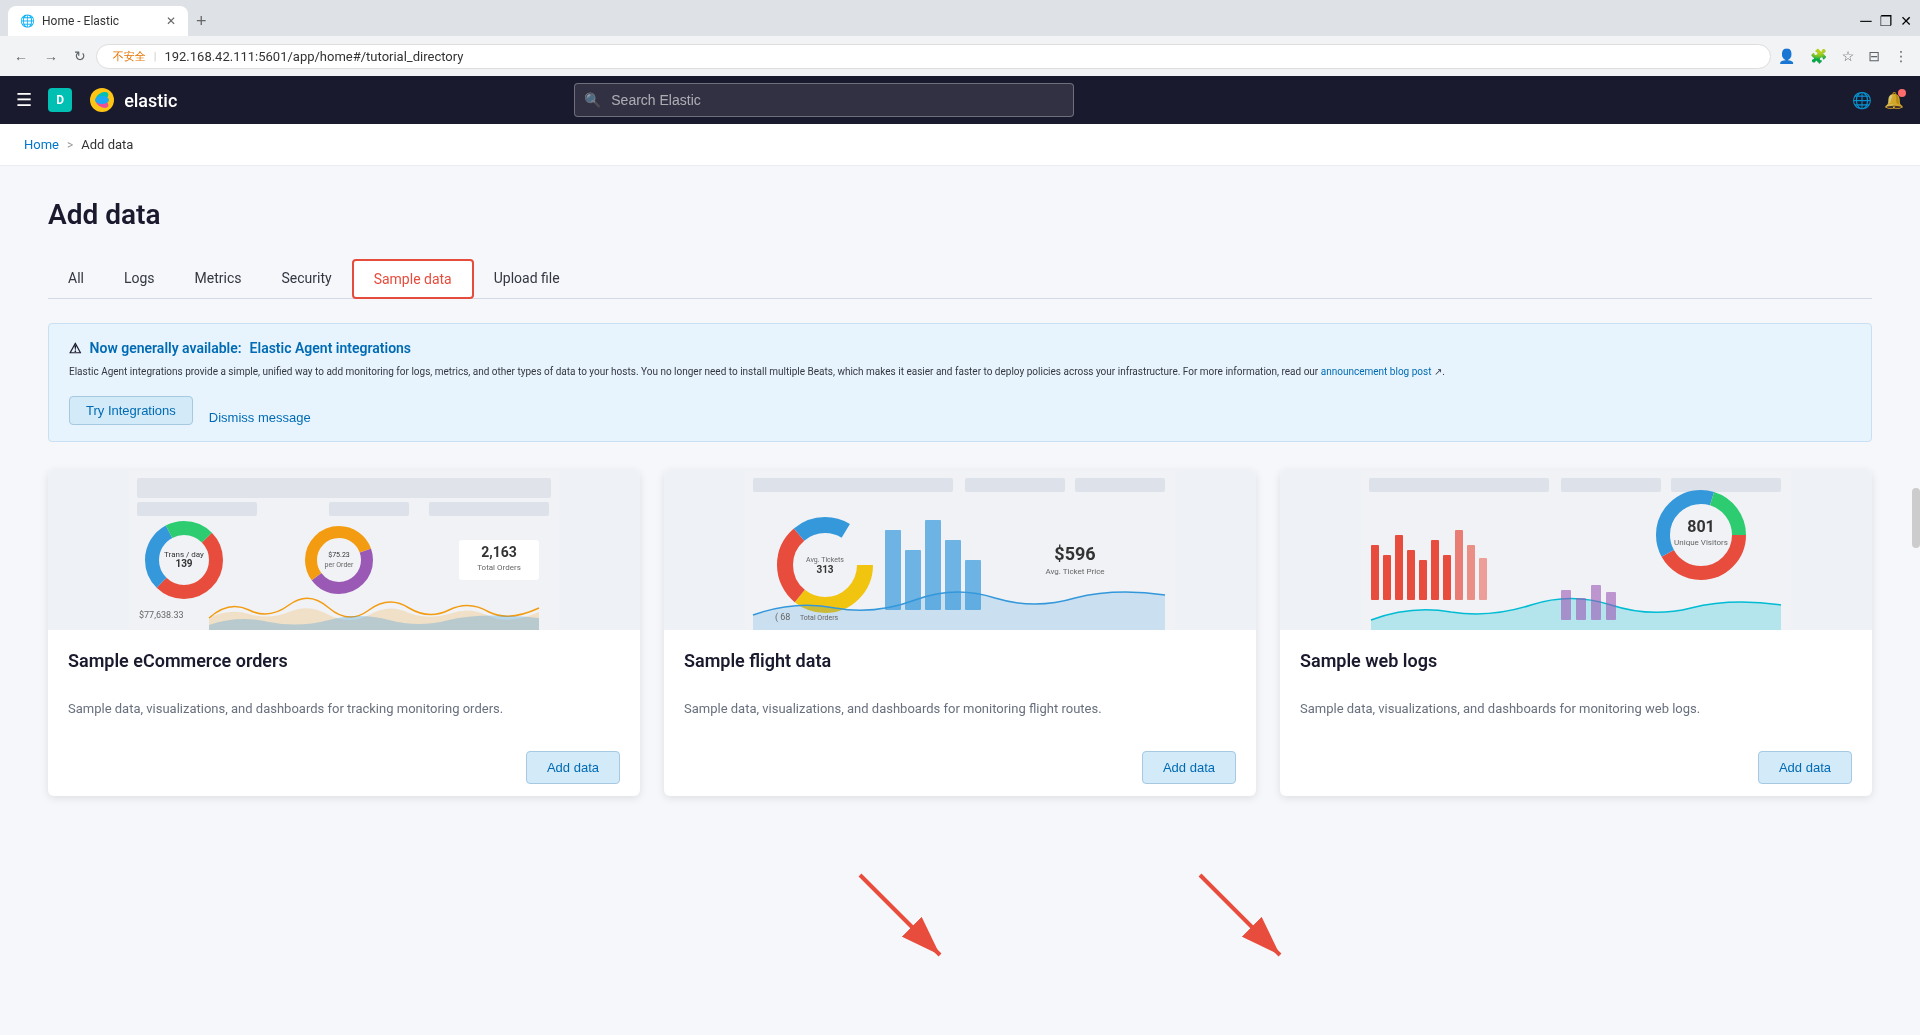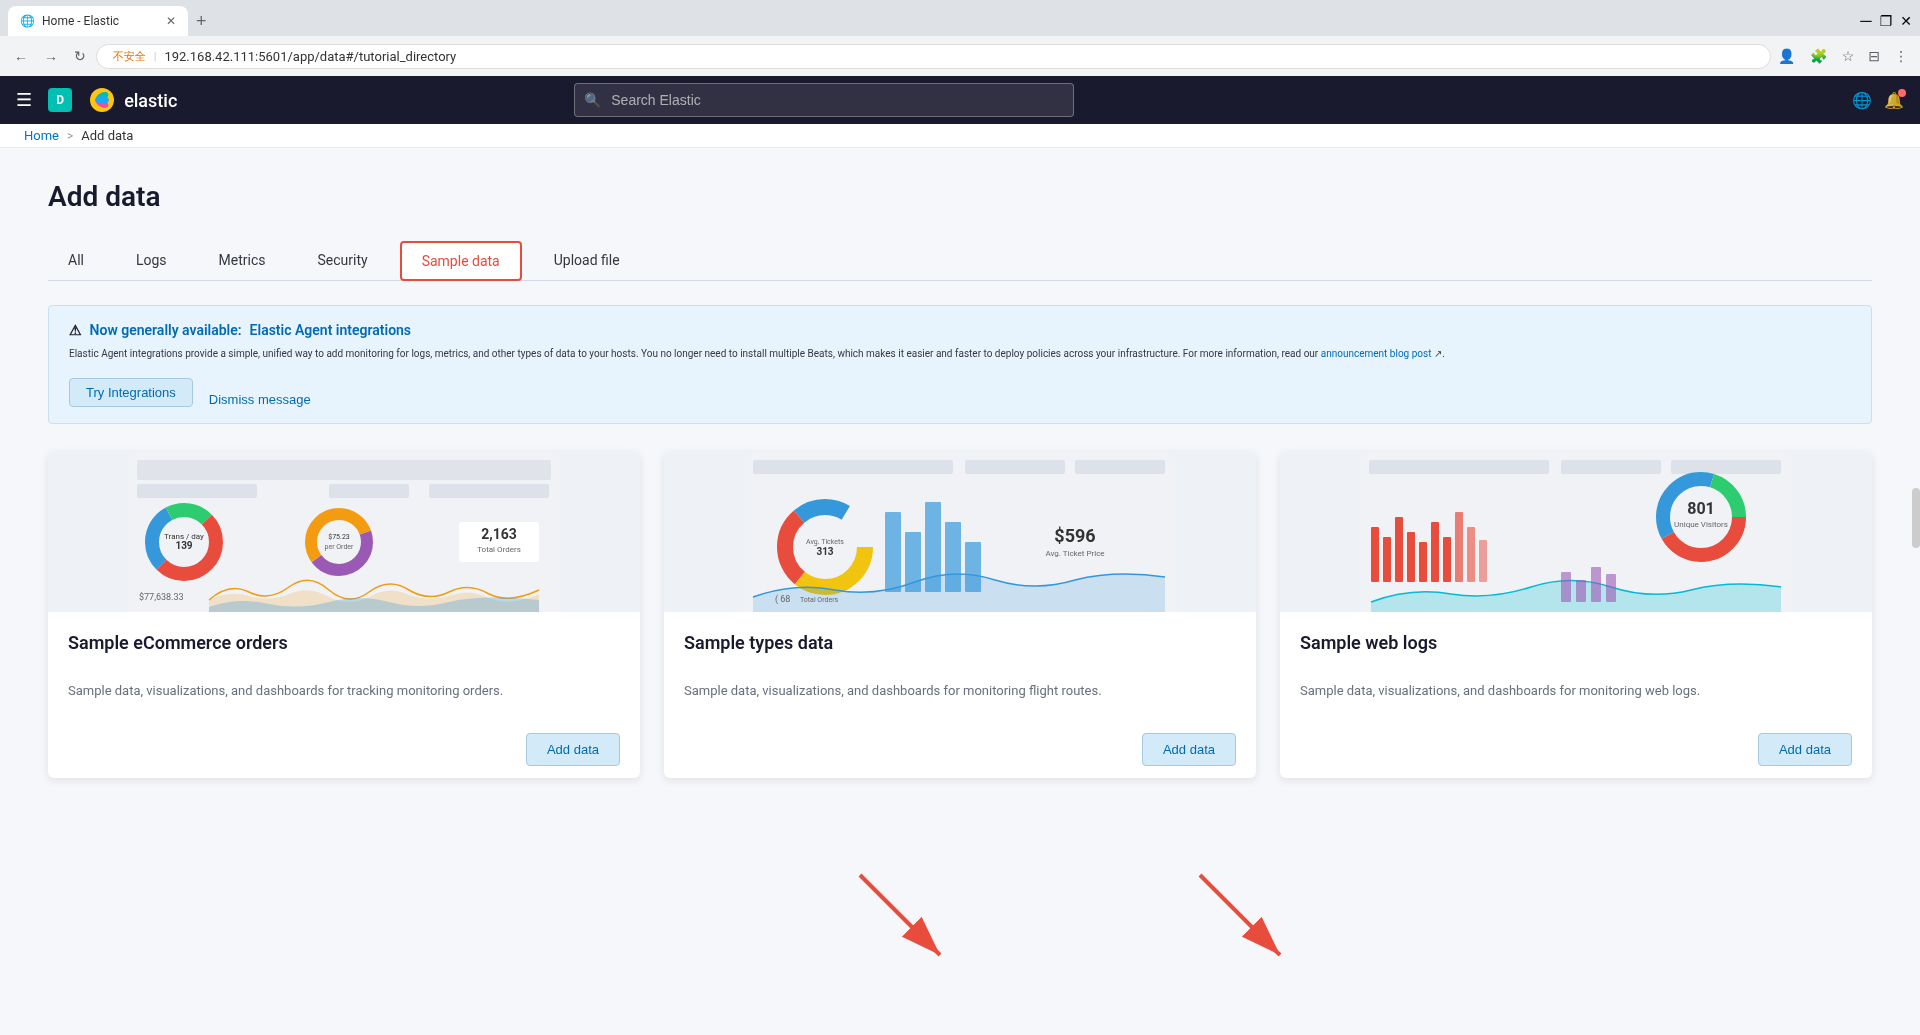--- a/index.html
+++ b/index.html
@@ -29,31 +29,31 @@
     .search-input { width: 100%; background: rgba(255,255,255,0.1); border: 1px solid rgba(255,255,255,0.3); border-radius: 4px; padding: 8px 16px 8px 36px; color: white; font-size: 14px; }
     .search-input::placeholder { color: rgba(255,255,255,0.6); }
     .search-wrapper { position: relative; }
     .search-icon-inner { position: absolute; left: 10px; top: 50%; transform: translateY(-50%); color: rgba(255,255,255,0.6); font-size: 14px; }
     .header-right { display: flex; align-items: center; gap: 12px; margin-left: auto; }
     .header-icon-btn { background: none; border: none; color: rgba(255,255,255,0.8); cursor: pointer; font-size: 16px; }
     .notification-btn { position: relative; }
     .notification-dot { width: 8px; height: 8px; background: #ff6b6b; border-radius: 50%; position: absolute; top: -2px; right: -2px; }
 
     
-    .breadcrumb-bar { background: white; padding: 4px 24px; display: flex; align-items: center; gap: 8px; border-bottom: 1px solid #e9edf3; }
+    .breadcrumb-bar { background: white; padding: 13px 24px; display: flex; align-items: center; gap: 8px; border-bottom: 1px solid #e9edf3; }
     .breadcrumb-item { color: #0077cc; font-size: 13px; cursor: pointer; }
     .breadcrumb-separator { color: #999; font-size: 12px; }
     .breadcrumb-current { color: #333; font-size: 13px; }
 
     
     .main-content { padding: 32px 48px; background: #f5f7fa; min-height: calc(100vh - 130px); }
     .page-title { font-size: 28px; font-weight: 600; color: #1a1a2e; margin-bottom: 28px; }
 
     
-    .tab-nav { display: flex; align-items: center; gap: 12px; border-bottom: 1px solid #d3dae6; margin-bottom: 24px; }
+    .tab-nav { display: flex; align-items: center; gap: 0; border-bottom: 1px solid #d3dae6; margin-bottom: 24px; }
     .tab-nav-item { padding: 10px 20px; font-size: 14px; color: #343741; cursor: pointer; border-bottom: 2px solid transparent; text-decoration: none; }
     .tab-nav-item.active { color: #e64c3c; border: 2px solid #e64c3c; border-radius: 4px; background: white; margin-bottom: -1px; }
 
     
     .info-banner { background: #e8f4fd; border: 1px solid #c8dff4; border-radius: 4px; padding: 16px 20px; margin-bottom: 28px; }
     .banner-title { font-weight: 600; color: #1a1a2e; margin-bottom: 8px; display: flex; align-items: center; gap: 8px; font-size: 14px; }
     .banner-title .available-label { color: #006bb4; }
     .banner-title .link-label { color: #006bb4; }
     .banner-body { font-size: 10px; color: #343741; line-height: 1.6; margin-bottom: 16px; }
     .banner-link { color: #006bb4; text-decoration: none; }
@@ -97,21 +97,21 @@
     </div>
   </div>
 
   <div class="browser-controls">
     <button class="ctrl-btn">←</button>
     <button class="ctrl-btn">→</button>
     <button class="ctrl-btn">↻</button>
     <div class="address-bar">
       <span class="warning">不安全</span>
       <span style="color:#ccc;font-size:11px;">|</span>
-      <span class="address-text">192.168.42.111:5601/app/data#/tutorial_directory</span>
+      <span class="address-text">192.168.42.111:5601/app/home#/tutorial_directory</span>
     </div>
     <div class="browser-actions">
       <button class="browser-action-btn">👤</button>
       <button class="browser-action-btn">🧩</button>
       <button class="browser-action-btn">☆</button>
       <button class="browser-action-btn">⊟</button>
       <button class="browser-action-btn">⋮</button>
     </div>
   </div>
 </div>
@@ -244,21 +244,21 @@
           <text x="330" y="104" text-anchor="middle" font-size="8" fill="#666">Avg. Ticket Price</text>
 
           <path d="M8 145 Q50 130 90 138 Q130 145 170 130 Q210 115 250 128 Q290 140 330 128 Q370 118 420 125" stroke="#3498db" stroke-width="1.5" fill="none"></path>
           <path d="M8 145 Q50 130 90 138 Q130 145 170 130 Q210 115 250 128 Q290 140 330 128 Q370 118 420 125 L420 160 L8 160Z" fill="rgba(52,152,219,0.2)"></path>
 
           <text x="30" y="150" font-size="9" fill="#666">( 68</text>
           <text x="55" y="150" font-size="7" fill="#666">Total Orders</text>
         </svg>
       </div>
       <div class="card-body">
-        <div class="card-title">Sample types data</div>
+        <div class="card-title">Sample flight data</div>
         <div class="card-desc">Sample data, visualizations, and dashboards for monitoring flight routes.</div>
       </div>
       <div class="card-footer">
         <button class="btn-add-data">Add data</button>
       </div>
     </div>
 
     <div class="data-card">
       <div class="card-preview">
         <svg width="100%" height="160" viewBox="0 0 430 160">

